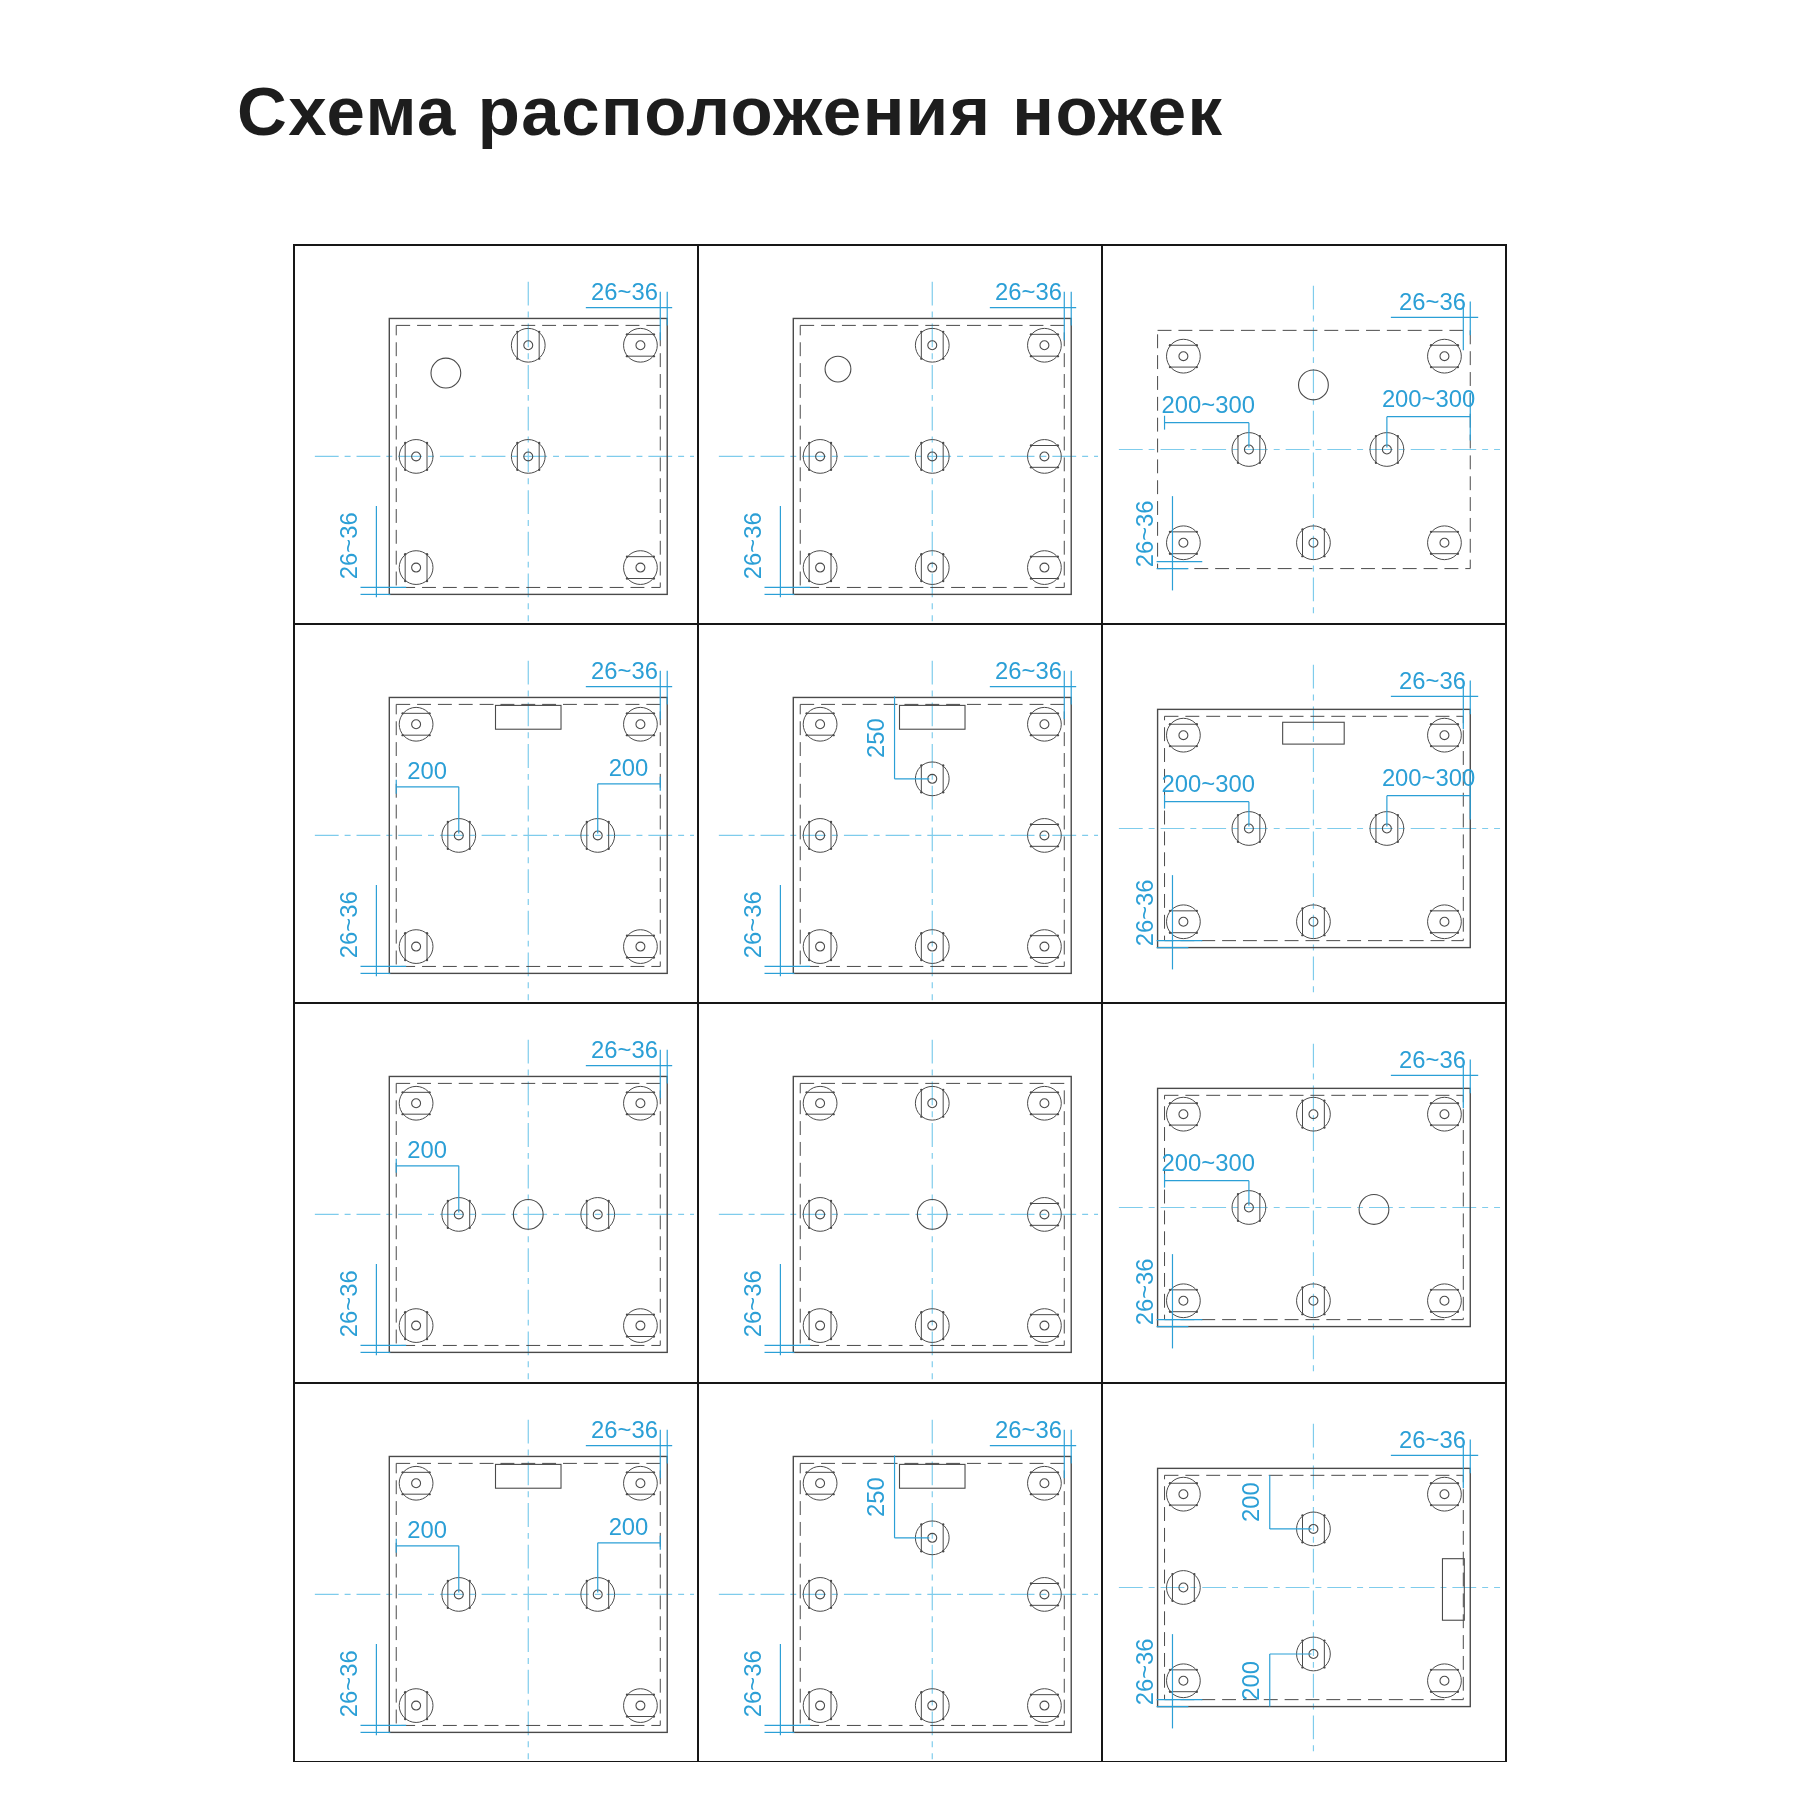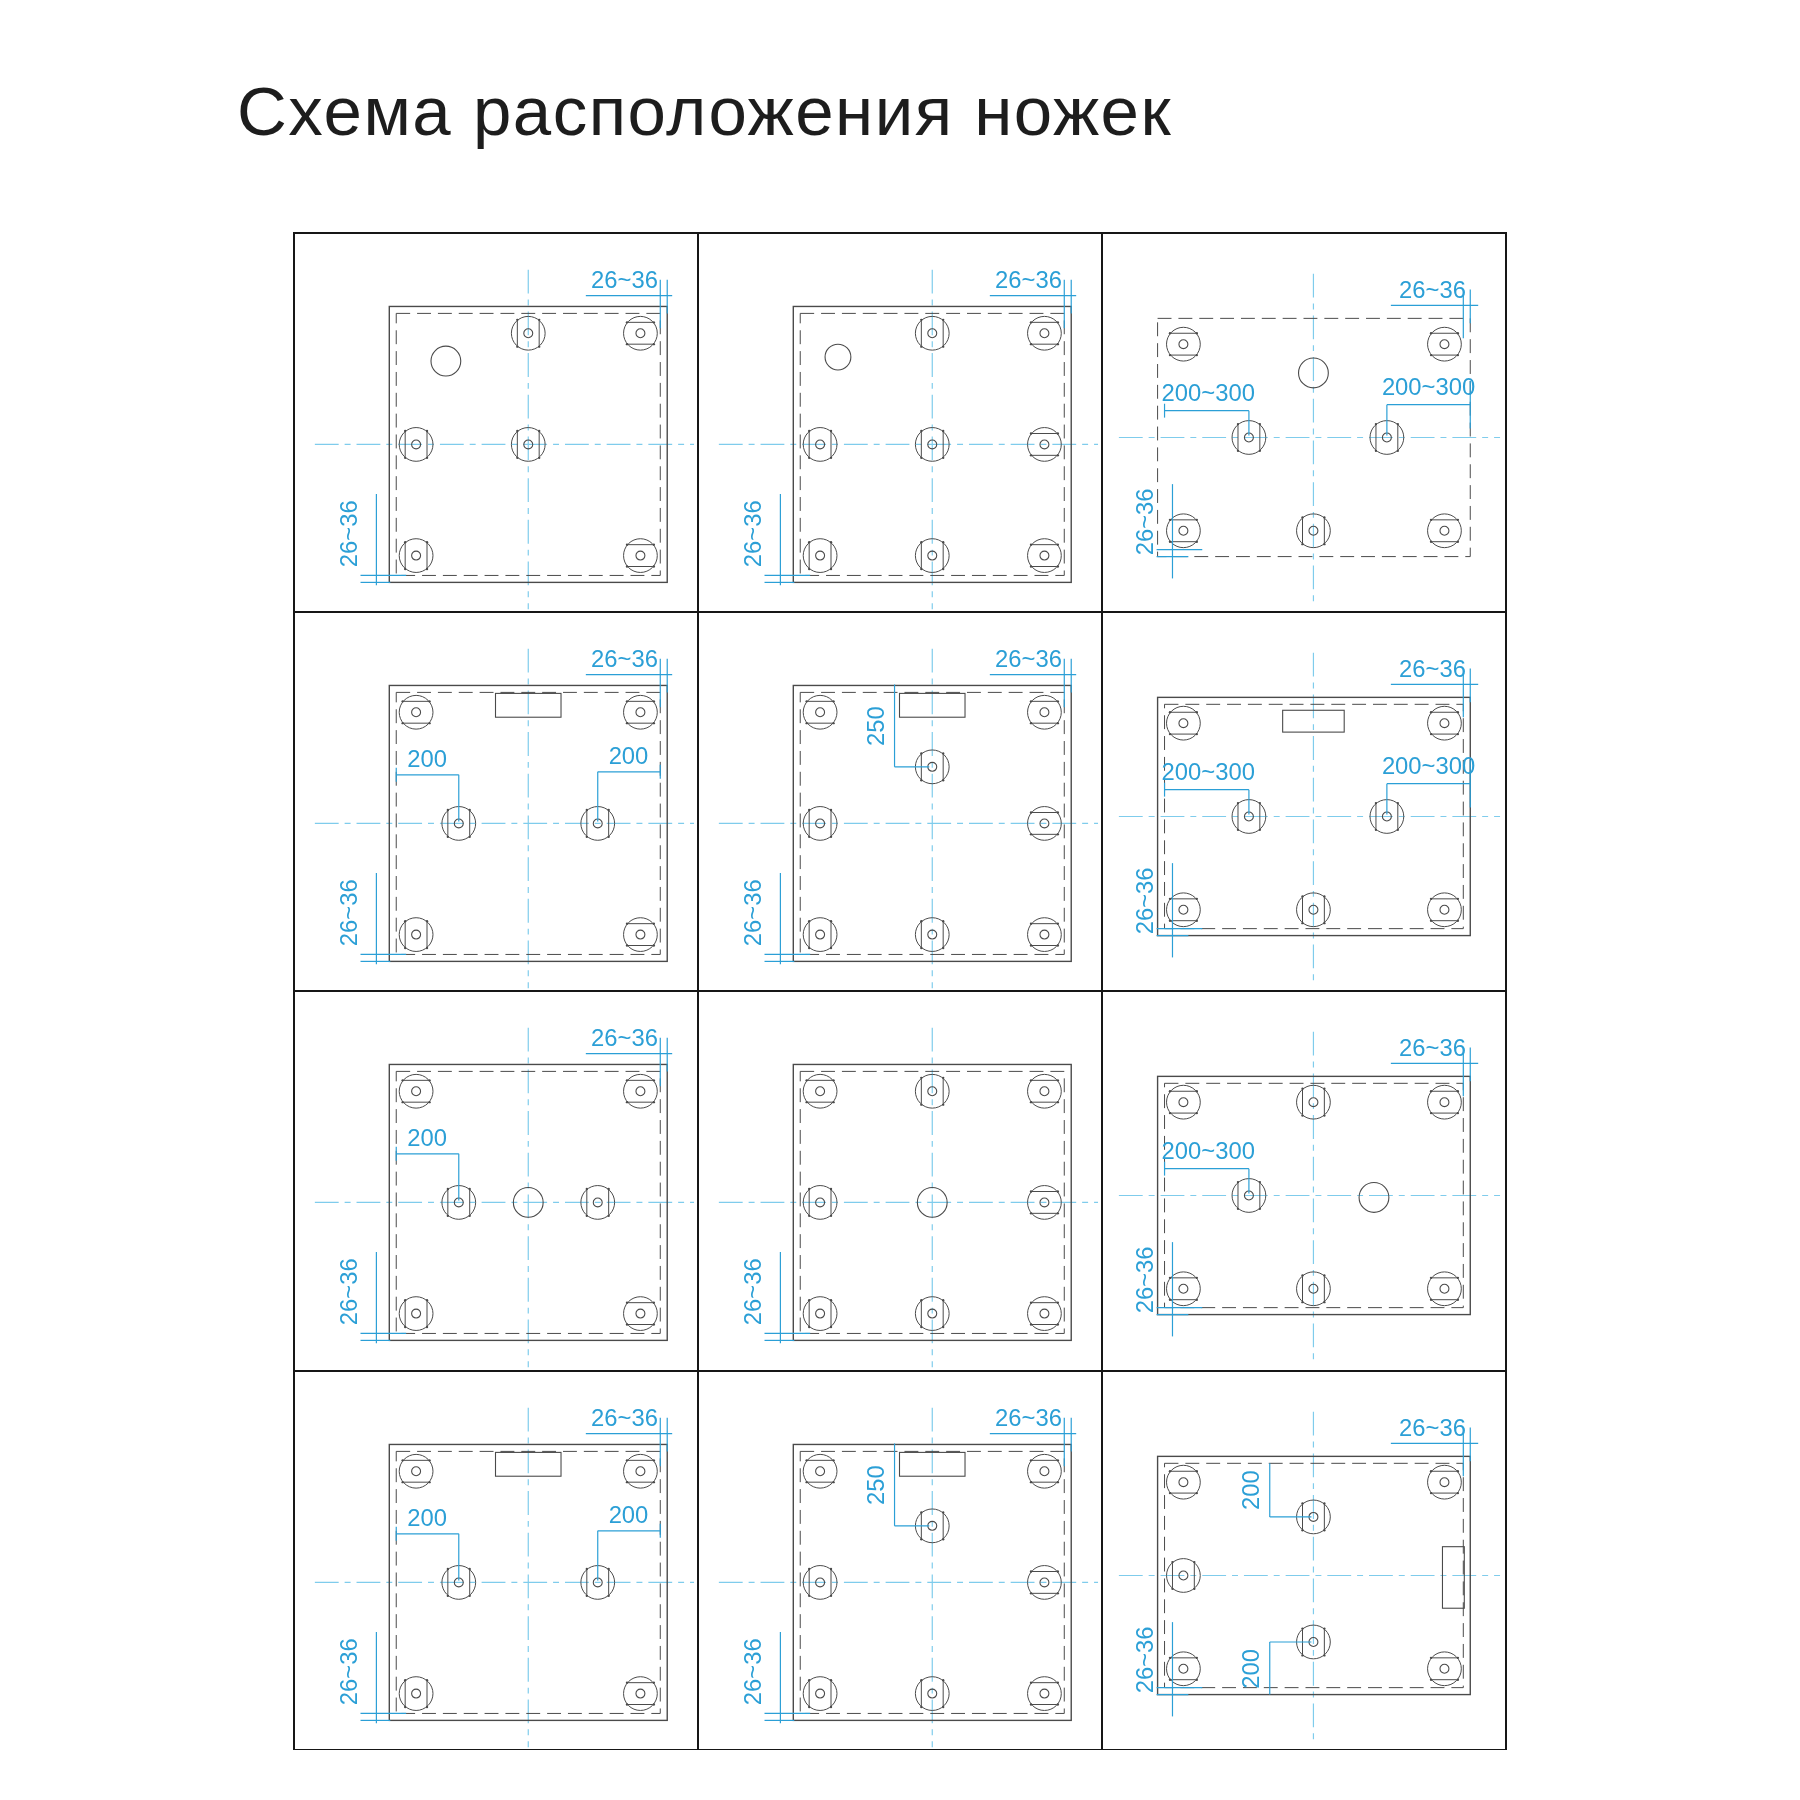--- a/index.html
+++ b/index.html
@@ -2,25 +2,25 @@
 <html><head>
 <meta charset="utf-8">
 <style>
   html,body{margin:0;padding:0;}
   body{
     width:1800px;height:1800px;position:relative;background:#ffffff;
     font-family:"Liberation Sans", sans-serif;overflow:hidden;
   }
   .page-title{
     position:absolute;left:237px;top:72px;
-    font-size:69px;font-weight:400;letter-spacing:1.5px;color:#1d1d1d;
+    font-size:69px;font-weight:700;letter-spacing:1.5px;color:#1d1d1d;
     white-space:nowrap;
   }
   .diagram-grid{
-    position:absolute;left:293px;top:232px;width:1214px;height:1518px;
+    position:absolute;left:293px;top:244px;width:1214px;height:1518px;
     display:grid;grid-template-columns:repeat(3,1fr);grid-template-rows:repeat(4,1fr);
     border:1.5px solid #161616;box-sizing:border-box;background:#ffffff;
   }
   .diagram-cell{
     border:1.5px solid #161616;box-sizing:border-box;position:relative;background:#ffffff;
   }
   .diagram-cell svg{display:block;width:100%;height:100%;}
   text{font-family:"Liberation Sans", sans-serif;}
 </style>
 </head>

